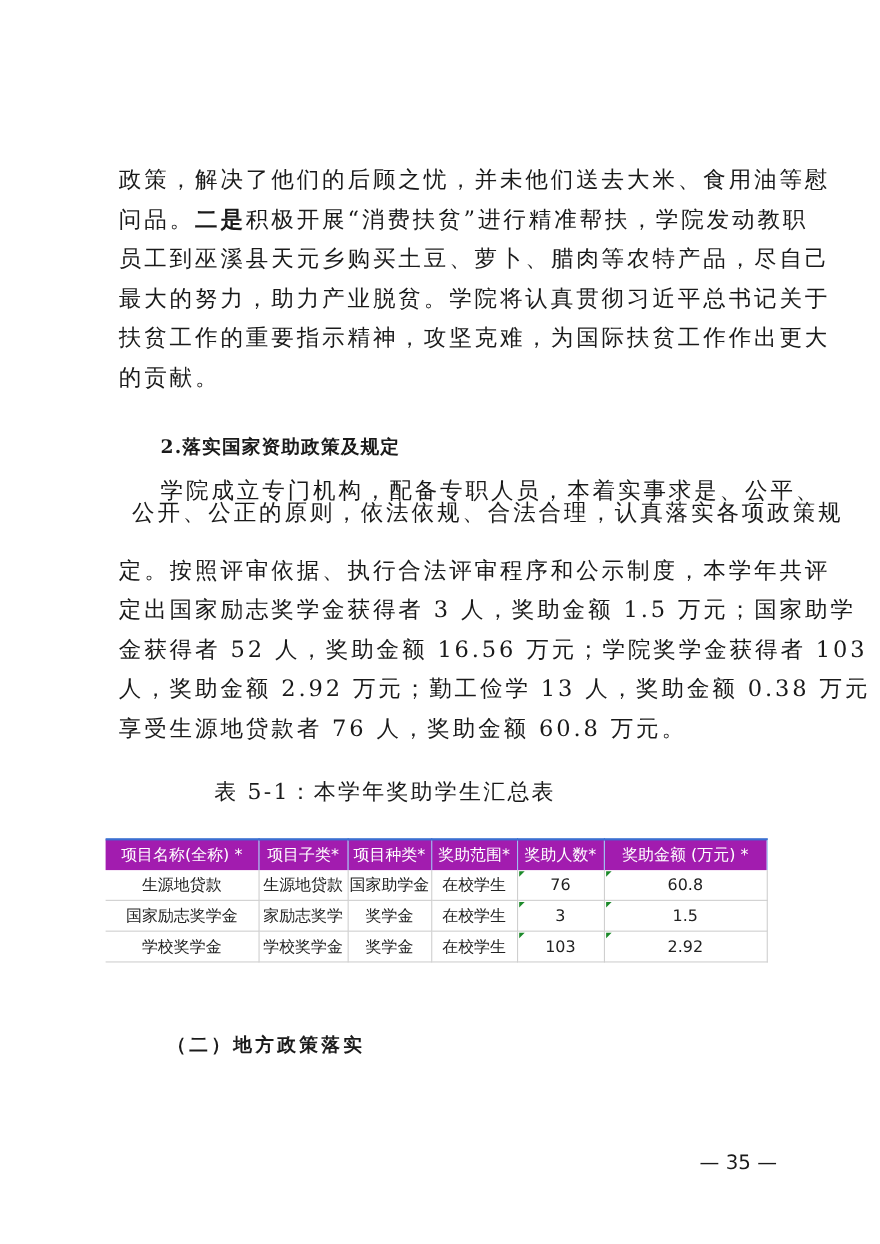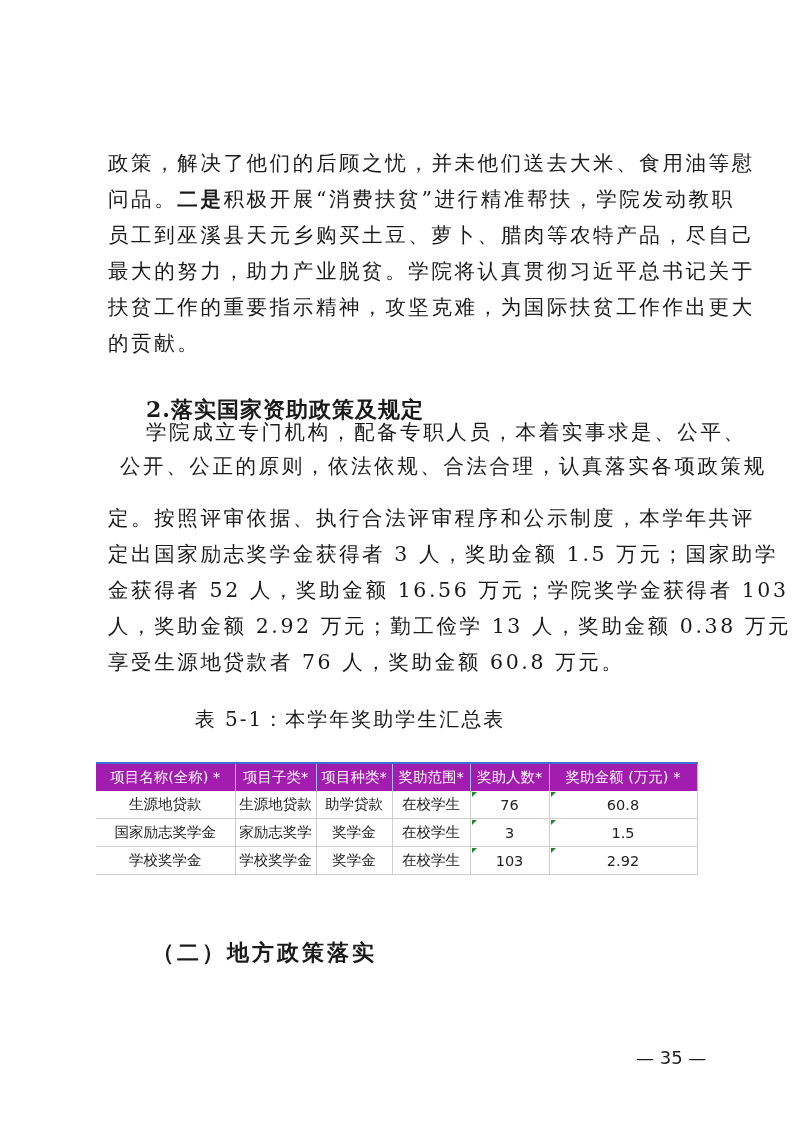--- a/index.html
+++ b/index.html
@@ -1,20 +1,20 @@
 <!DOCTYPE html>
 <html><head>
 <meta charset="utf-8">
 <style>
   html, body { margin: 0; padding: 0; background: #ffffff; }
   body { width: 800px; height: 1131px; position: relative; overflow: hidden;
          font-family: "DejaVu Serif", "Liberation Serif", serif; color: #1a1a1a; }
   .line { position: absolute; left: 108px; white-space: nowrap; font-size: 20.5px; letter-spacing: 2.6px; line-height: 28px; }
   .bold { font-weight: bold; }
-  .heading { position: absolute; white-space: nowrap; font-weight: bold; font-size: 22px; letter-spacing: 1px; }
+  .heading { position: absolute; white-space: nowrap; font-weight: bold; font-size: 17px; letter-spacing: 1px; }
   .caption { position: absolute; left: 0; width: 700px; text-align: center; font-size: 20px; letter-spacing: 2px; }
   table.aid { position: absolute; left: 96px; top: 762px; border-collapse: collapse;
               font-family: "DejaVu Sans", "Liberation Sans", sans-serif; font-size: 14.5px; }
   table.aid th { background: #a21caf; color: #ffffff; font-weight: normal; height: 27px; padding: 0 4px;
                  border-right: 1px solid #9fbdf0; white-space: nowrap; text-align: center; }
   table.aid td { height: 27px; text-align: center; border-right: 1px solid #cfcfcf; border-bottom: 1px solid #cfcfcf;
                  white-space: nowrap; overflow: hidden; color: #222; position: relative; padding: 0; }
   table.aid tr.head { border-top: 2px solid #3a6fd1; }
   .flag::before { content: ""; position: absolute; left: 1px; top: 1px; width: 0; height: 0;
                   border-top: 5px solid #1c8a2a; border-right: 5px solid transparent; }
@@ -28,21 +28,21 @@
   <div class="line" style="top:185px;"><span>问品。</span><span class="bold">二是</span><span>积极开展“消费扶贫”进行精准帮扶，学院发动教职</span></div>
   <div class="line" style="top:221px;">员工到巫溪县天元乡购买土豆、萝卜、腊肉等农特产品，尽自己</div>
   <div class="line" style="top:257px;">最大的努力，助力产业脱贫。学院将认真贯彻习近平总书记关于</div>
   <div class="line" style="top:293px;">扶贫工作的重要指示精神，攻坚克难，为国际扶贫工作作出更大</div>
   <div class="line" style="top:329px;">的贡献。</div>
 </div>
 
 <div class="heading" style="left:146px; top:395px;">2.落实国家资助政策及规定</div>
 
 <div>
-  <div class="line" style="top:418px; left:146px;">学院成立专门机构，配备专职人员，本着实事求是、公平、</div>
+  <div class="line" style="top:432px; left:146px;">学院成立专门机构，配备专职人员，本着实事求是、公平、</div>
   <div class="line" style="top:452px;margin-left:12px;">公开、公正的原则，依法依规、合法合理，认真落实各项政策规</div>
   <div class="line" style="top:504px;">定。按照评审依据、执行合法评审程序和公示制度，本学年共评</div>
   <div class="line" style="top:540px;">定出国家励志奖学金获得者 3 人，奖助金额 1.5 万元；国家助学</div>
   <div class="line" style="top:576px;">金获得者 52 人，奖助金额 16.56 万元；学院奖学金获得者 103</div>
   <div class="line" style="top:612px;">人，奖助金额 2.92 万元；勤工俭学 13 人，奖助金额 0.38 万元；</div>
   <div class="line" style="top:648px;">享受生源地贷款者 76 人，奖助金额 60.8 万元。</div>
 </div>
 
 <div class="caption" style="top:706px;">表 5-1：本学年奖助学生汇总表</div>
 
@@ -62,21 +62,21 @@
       <th>项目种类*</th>
       <th>奖助范围*</th>
       <th>奖助人数*</th>
       <th>奖助金额 (万元) *</th>
     </tr>
   </thead>
   <tbody>
     <tr>
       <td>生源地贷款</td>
       <td>生源地贷款</td>
-      <td>助学贷款</td>
+      <td>国家助学金</td>
       <td>在校学生</td>
       <td class="flag">76</td>
       <td class="flag">60.8</td>
     </tr>
     <tr>
       <td>国家励志奖学金</td>
       <td>家励志奖学</td>
       <td>奖学金</td>
       <td>在校学生</td>
       <td class="flag">3</td>

